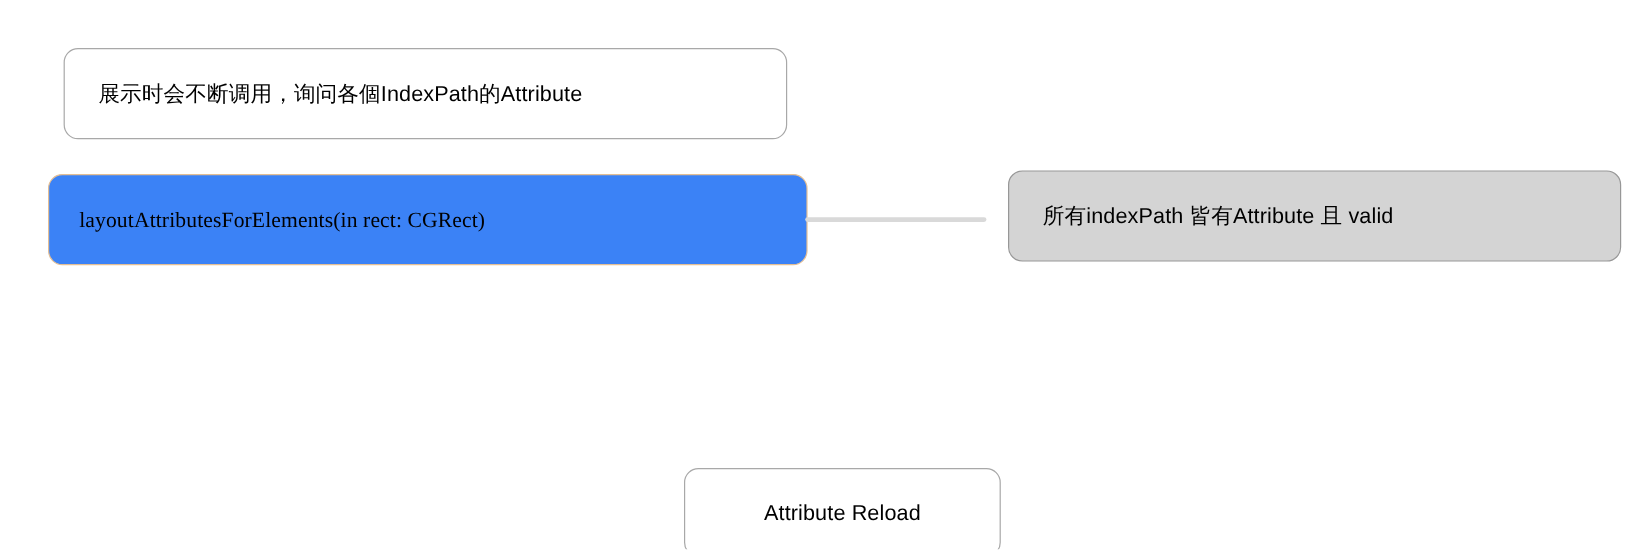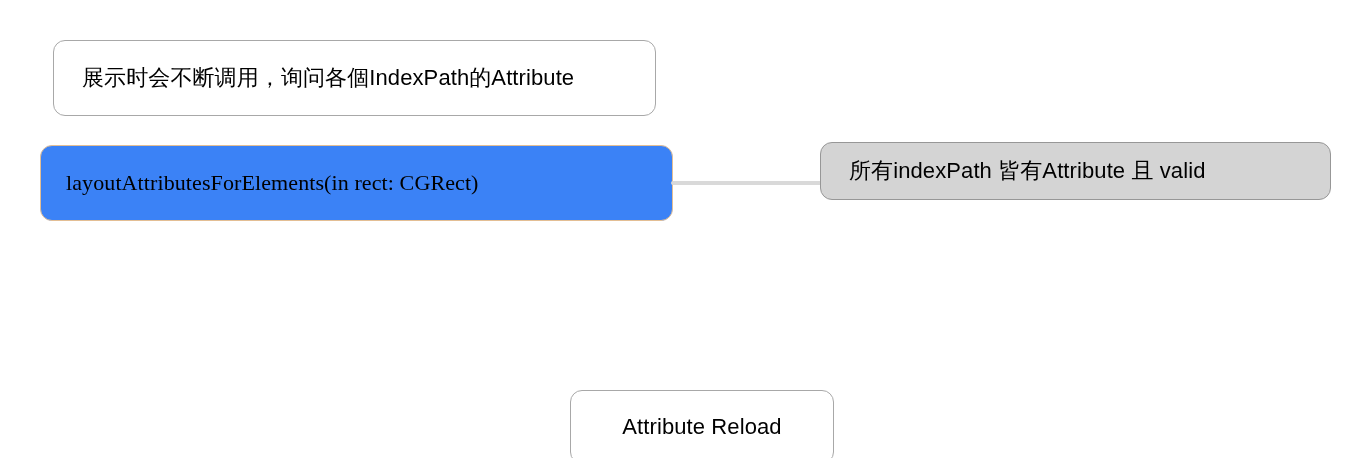--- a/index.html
+++ b/index.html
@@ -19,21 +19,21 @@
     overflow: hidden;
   }
 
   .node {
     position: absolute;
     box-sizing: border-box;
     display: flex;
     align-items: center;
     border-radius: 12px;
     color: #000000;
-    font-size: 22px;
+    font-size: 18px;
     line-height: 1.25;
     letter-spacing: 0.1px;
     white-space: nowrap;
   }
 
   
   .node--plain {
     background: #ffffff;
     border: 1.4px solid #a8a8a8;
   }
@@ -62,24 +62,24 @@
 
   #node-method {
     left: 40px;
     top: 145px;
     width: 633px;
     height: 76px;
     padding-left: 25px;
   }
 
   #node-state {
-    left: 820px;
+    left: 840px;
     top: 142px;
     width: 511px;
-    height: 58px;
+    height: 76px;
     padding-left: 28px;
   }
 
   #node-reload {
     left: 570px;
     top: 342px;
     width: 264px;
     height: 74px;
     justify-content: center;
     padding: 0 10px;

